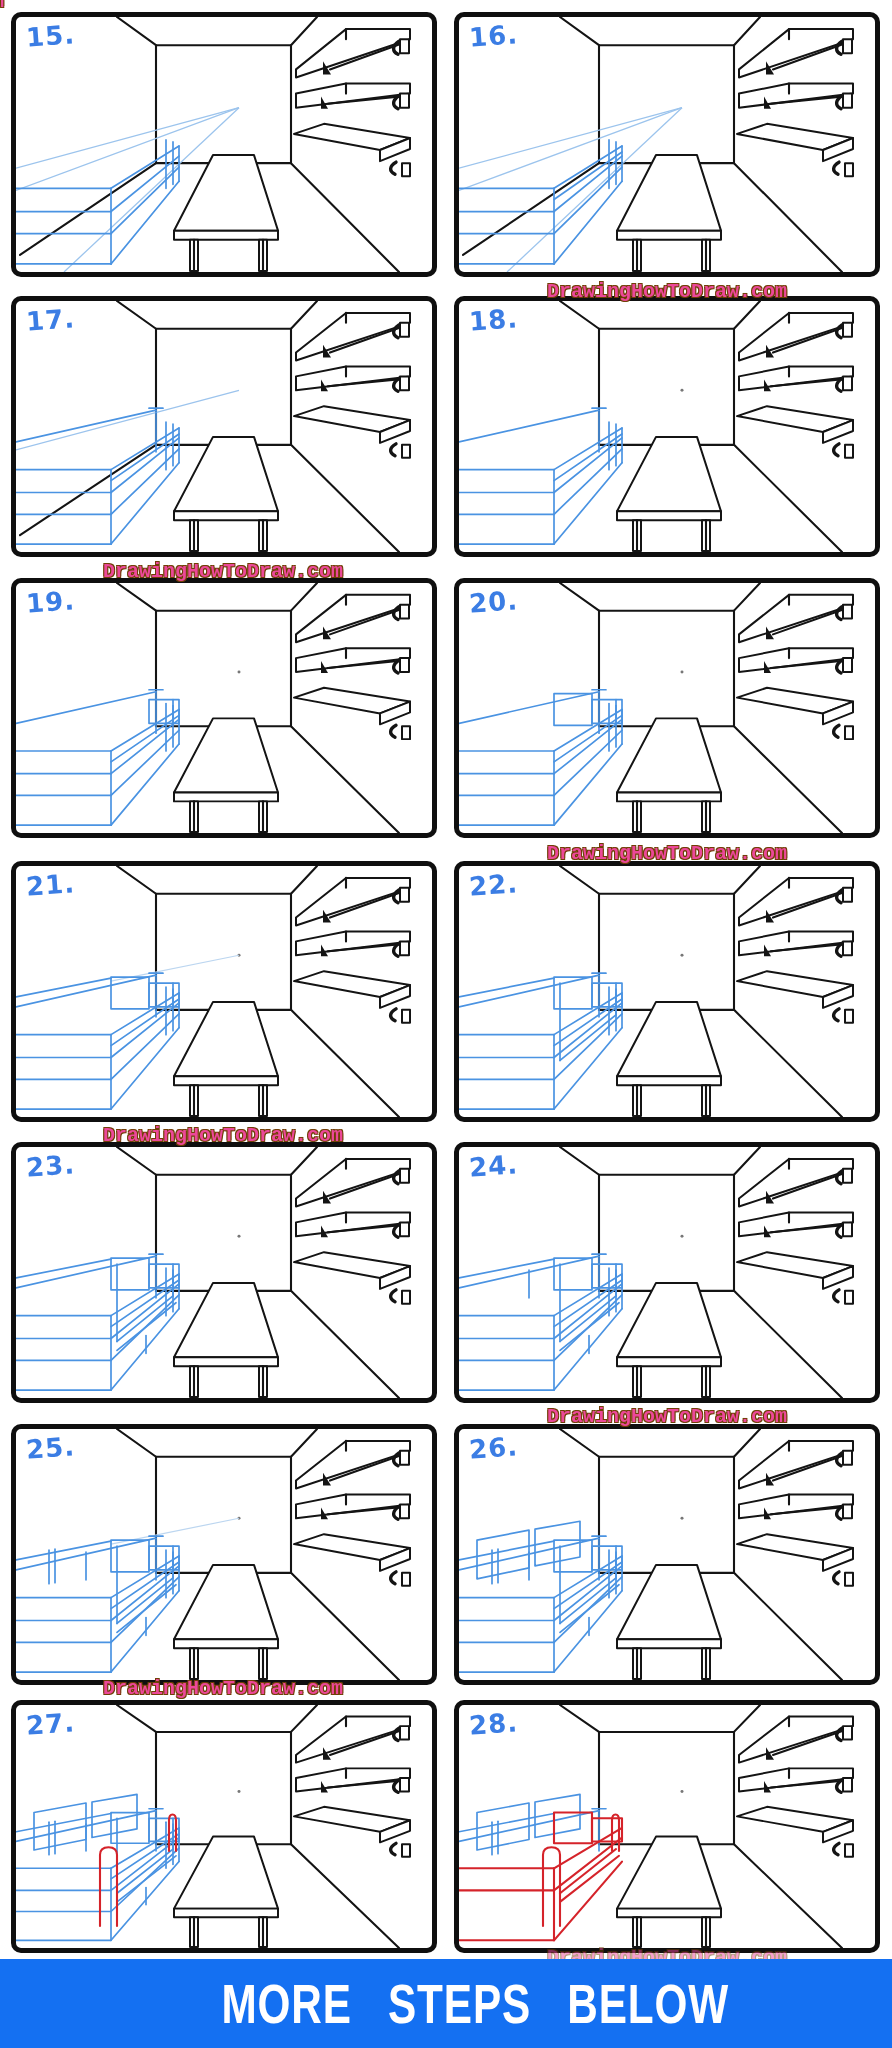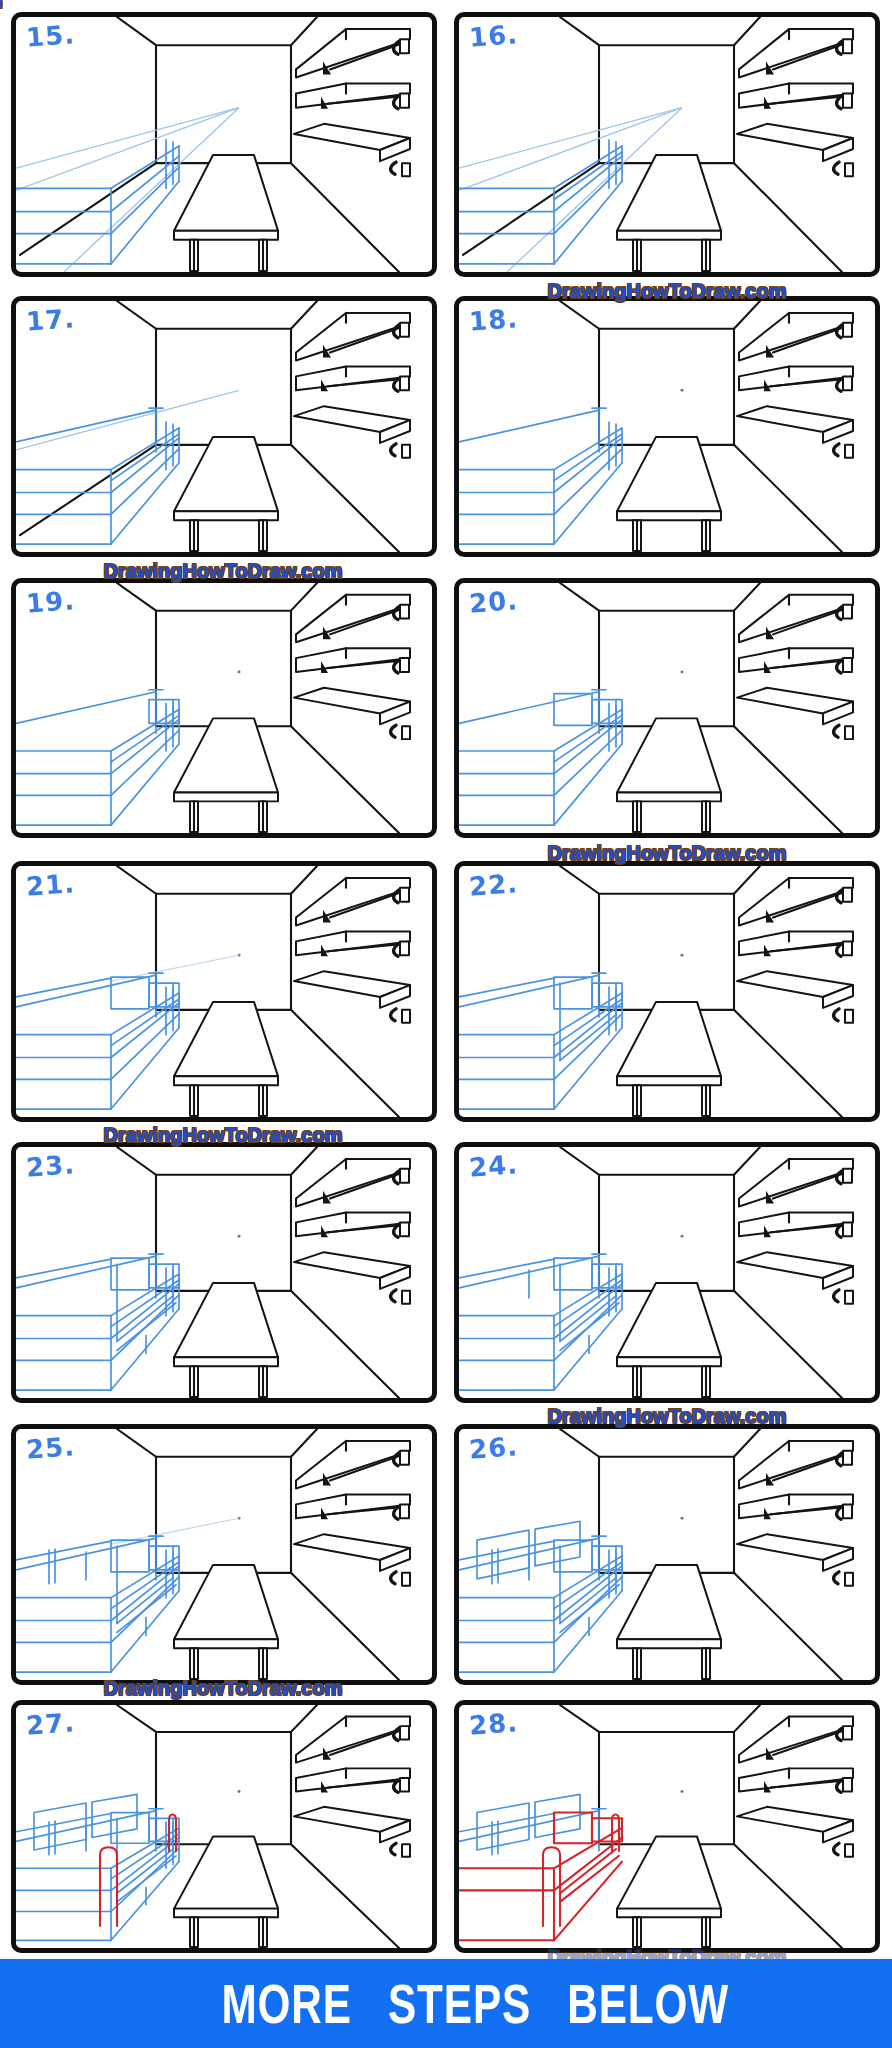--- a/index.html
+++ b/index.html
@@ -8,22 +8,22 @@
 
   .panel{position:absolute;border:5px solid #0f0f0f;border-radius:10px;background:#fff;
          box-sizing:border-box;overflow:hidden;}
   .panel svg{display:block;width:100%;height:100%;}
 
   .step-label{position:absolute;top:4px;left:10px;font-size:26px;font-weight:700;
               color:#3B7DE4;transform:rotate(-4deg);letter-spacing:1px;
               font-family:"DejaVu Sans",sans-serif;}
 
   .watermark{position:absolute;transform:translateX(-50%);white-space:nowrap;
-             font-size:20px;font-weight:bold;color:#1d4ed8;letter-spacing:0px;
-             font-family:Liberation Sans, sans-serif;
+             font-size:20px;font-weight:bold;color:#ec4899;letter-spacing:0px;
+             font-family:Liberation Mono, monospace;
              text-shadow:-1px -1px 0 #713E06,1px -1px 0 #713E06,-1px 1px 0 #713E06,1px 1px 0 #713E06;
              z-index:1;}
   .wm-faint{opacity:.5;}
   .wm-clip{position:absolute;left:0;top:0;width:100%;height:11px;overflow:hidden;z-index:1;}
   .wm-clip .watermark{top:-10px;}
 
   .banner{position:absolute;left:0;top:1959px;width:892px;height:89px;z-index:5;
           display:flex;align-items:center;justify-content:center;}
   .banner span{display:inline-block;color:#fff;font-weight:800;font-size:47px;
                font-family:"Liberation Sans",sans-serif;letter-spacing:1px;word-spacing:26px;

